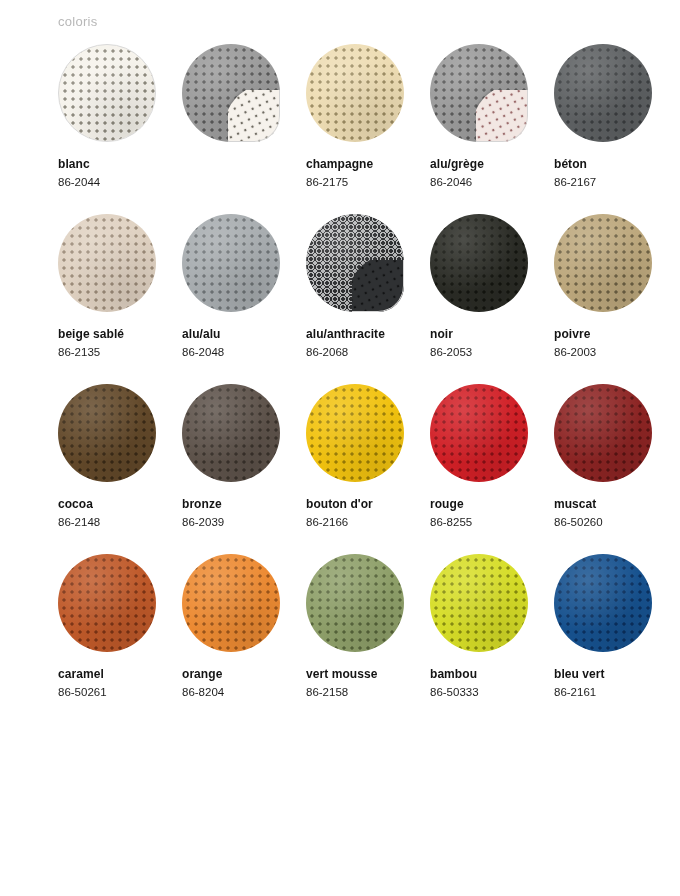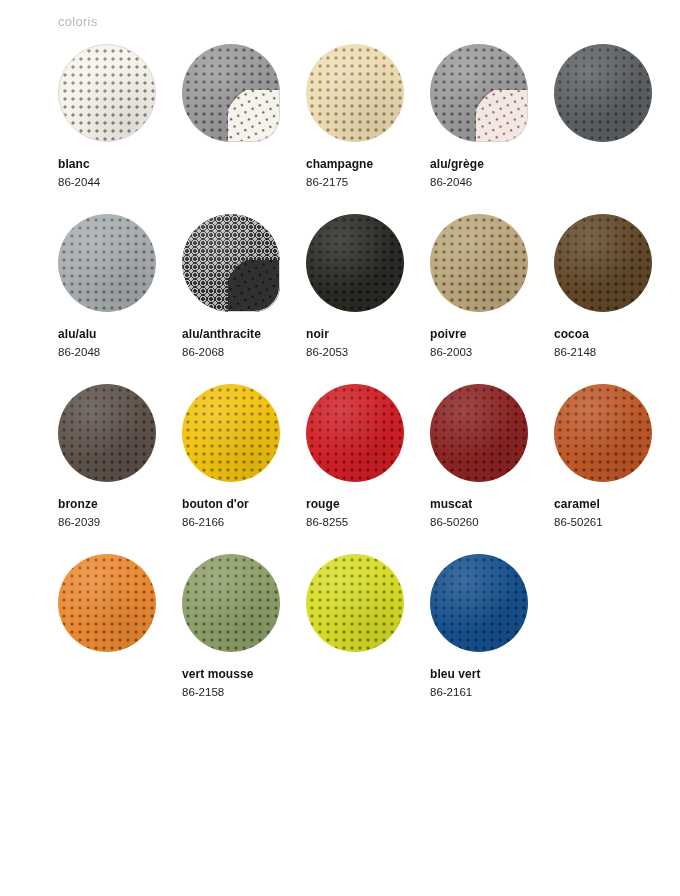--- a/index.html
+++ b/index.html
@@ -189,20 +189,36 @@
           <div class="sw-code">86-2046</div>
         </div>
       </div>
       <div class="swatch-cell">
         <div class="disc-wrap">
           <div class="disc" style="background: rgb(94, 97, 99);">
             <div class="perf" style="background-image: radial-gradient(circle, rgb(60, 63, 65) 0px, rgb(60, 63, 65) 1.5px, rgba(0, 0, 0, 0) 1.7px); background-size: 8px 8px; background-position: 2px 2px;"></div>
             <div style="position: absolute; inset: 0px; border-radius: 50%; background: radial-gradient(circle at 34% 26%, rgba(255, 255, 255, 0.16), rgba(255, 255, 255, 0) 55%), radial-gradient(circle at 72% 82%, rgba(0, 0, 0, 0.1), rgba(0, 0, 0, 0) 60%);"></div>
           </div>
         </div>
+        <div class="labels">
+          <div class="sw-name">béton</div>
+          <div class="sw-code">86-2167</div>
+        </div>
+      </div>
+      <div class="swatch-cell">
+        <div class="disc-wrap">
+          <div class="disc" style="background: rgb(224, 210, 194);">
+            <div class="perf" style="background-image: radial-gradient(circle, rgb(156, 139, 121) 0px, rgb(156, 139, 121) 1.5px, rgba(0, 0, 0, 0) 1.7px); background-size: 8px 8px; background-position: 2px 2px;"></div>
+            <div style="position: absolute; inset: 0px; border-radius: 50%; background: radial-gradient(circle at 34% 26%, rgba(255, 255, 255, 0.16), rgba(255, 255, 255, 0) 55%), radial-gradient(circle at 72% 82%, rgba(0, 0, 0, 0.1), rgba(0, 0, 0, 0) 60%);"></div>
+          </div>
+        </div>
+        <div class="labels">
+          <div class="sw-name">beige sablé</div>
+          <div class="sw-code">86-2135</div>
+        </div>
       </div>
       <div class="swatch-cell">
         <div class="disc-wrap">
           <div class="disc" style="background: rgb(168, 173, 176);">
             <div class="perf" style="background-image: radial-gradient(circle, rgb(110, 115, 118) 0px, rgb(110, 115, 118) 1.5px, rgba(0, 0, 0, 0) 1.7px); background-size: 8px 8px; background-position: 2px 2px;"></div>
             <div style="position: absolute; inset: 0px; border-radius: 50%; background: radial-gradient(circle at 34% 26%, rgba(255, 255, 255, 0.16), rgba(255, 255, 255, 0) 55%), radial-gradient(circle at 72% 82%, rgba(0, 0, 0, 0.1), rgba(0, 0, 0, 0) 60%);"></div>
           </div>
         </div>
         <div class="labels">
           <div class="sw-name">alu/alu</div>
@@ -321,40 +337,48 @@
           <div class="sw-code">86-50261</div>
         </div>
       </div>
       <div class="swatch-cell">
         <div class="disc-wrap">
           <div class="disc" style="background: rgb(237, 139, 51);">
             <div class="perf" style="background-image: radial-gradient(circle, rgb(156, 86, 26) 0px, rgb(156, 86, 26) 1.5px, rgba(0, 0, 0, 0) 1.7px); background-size: 8px 8px; background-position: 2px 2px;"></div>
             <div style="position: absolute; inset: 0px; border-radius: 50%; background: radial-gradient(circle at 34% 26%, rgba(255, 255, 255, 0.16), rgba(255, 255, 255, 0) 55%), radial-gradient(circle at 72% 82%, rgba(0, 0, 0, 0.1), rgba(0, 0, 0, 0) 60%);"></div>
           </div>
         </div>
+        <div class="labels">
+          <div class="sw-name">orange</div>
+          <div class="sw-code">86-8204</div>
+        </div>
       </div>
       <div class="swatch-cell">
         <div class="disc-wrap">
           <div class="disc" style="background: rgb(143, 160, 106);">
             <div class="perf" style="background-image: radial-gradient(circle, rgb(87, 101, 59) 0px, rgb(87, 101, 59) 1.5px, rgba(0, 0, 0, 0) 1.7px); background-size: 8px 8px; background-position: 2px 2px;"></div>
             <div style="position: absolute; inset: 0px; border-radius: 50%; background: radial-gradient(circle at 34% 26%, rgba(255, 255, 255, 0.16), rgba(255, 255, 255, 0) 55%), radial-gradient(circle at 72% 82%, rgba(0, 0, 0, 0.1), rgba(0, 0, 0, 0) 60%);"></div>
           </div>
         </div>
         <div class="labels">
           <div class="sw-name">vert mousse</div>
           <div class="sw-code">86-2158</div>
         </div>
       </div>
       <div class="swatch-cell">
         <div class="disc-wrap">
           <div class="disc" style="background: rgb(215, 222, 40);">
             <div class="perf" style="background-image: radial-gradient(circle, rgb(134, 140, 14) 0px, rgb(134, 140, 14) 1.5px, rgba(0, 0, 0, 0) 1.7px); background-size: 8px 8px; background-position: 2px 2px;"></div>
             <div style="position: absolute; inset: 0px; border-radius: 50%; background: radial-gradient(circle at 34% 26%, rgba(255, 255, 255, 0.16), rgba(255, 255, 255, 0) 55%), radial-gradient(circle at 72% 82%, rgba(0, 0, 0, 0.1), rgba(0, 0, 0, 0) 60%);"></div>
           </div>
         </div>
+        <div class="labels">
+          <div class="sw-name">bambou</div>
+          <div class="sw-code">86-50333</div>
+        </div>
       </div>
       <div class="swatch-cell">
         <div class="disc-wrap">
           <div class="disc" style="background: rgb(23, 82, 143);">
             <div class="perf" style="background-image: radial-gradient(circle, rgb(11, 49, 96) 0px, rgb(11, 49, 96) 1.5px, rgba(0, 0, 0, 0) 1.7px); background-size: 8px 8px; background-position: 2px 2px;"></div>
             <div style="position: absolute; inset: 0px; border-radius: 50%; background: radial-gradient(circle at 34% 26%, rgba(255, 255, 255, 0.16), rgba(255, 255, 255, 0) 55%), radial-gradient(circle at 72% 82%, rgba(0, 0, 0, 0.1), rgba(0, 0, 0, 0) 60%);"></div>
           </div>
         </div>
         <div class="labels">
           <div class="sw-name">bleu vert</div>

